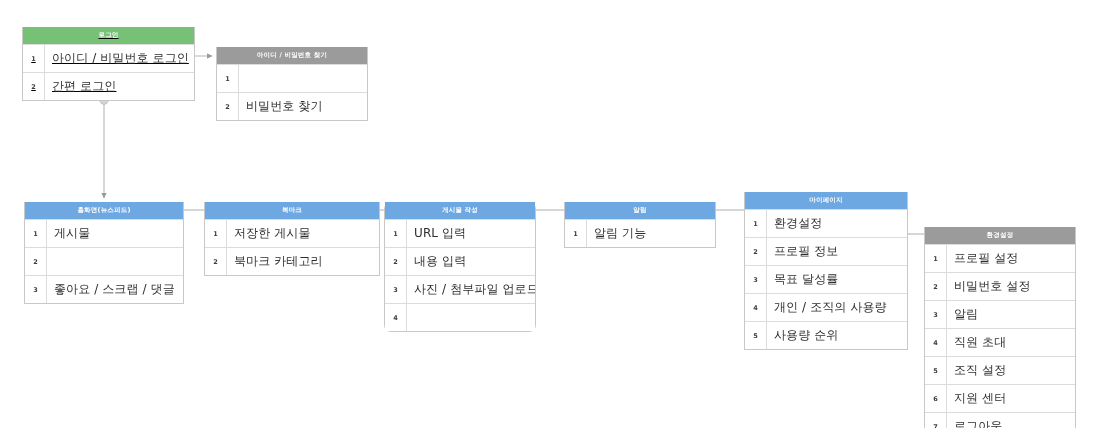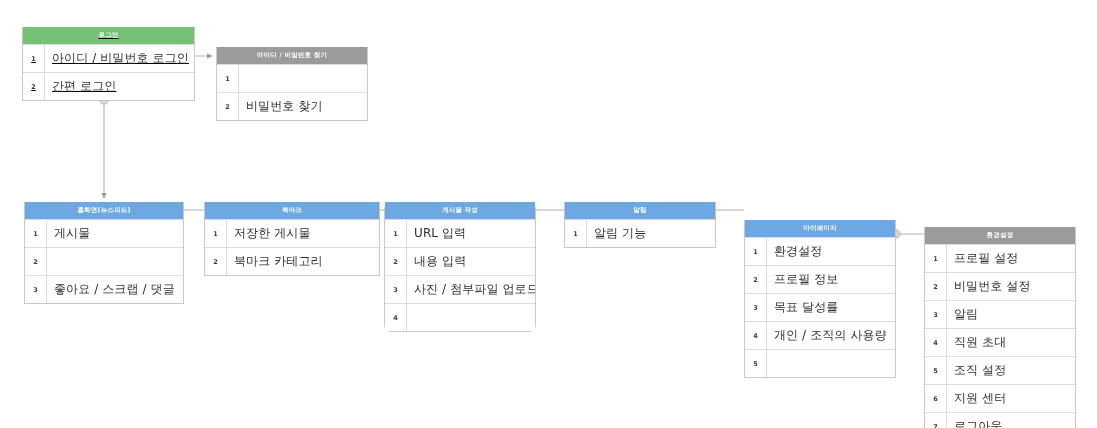--- a/index.html
+++ b/index.html
@@ -206,40 +206,41 @@
   </div>
 
   <div class="card" style="left:564px; top:202px; width:152px;">
     <div class="card-header blue">알림</div>
     <div class="row">
       <div class="row-num">1</div>
       <div class="row-label">알림 기능</div>
     </div>
   </div>
 
-  <div class="card" style="left:744px; top:220px; width:152px;">
+  <div class="card" style="left:744px; top:192px; width:164px;">
     <div class="card-header blue">마이페이지</div>
     <div class="row">
       <div class="row-num">1</div>
       <div class="row-label">환경설정</div>
     </div>
     <div class="row">
       <div class="row-num">2</div>
       <div class="row-label">프로필 정보</div>
     </div>
     <div class="row">
       <div class="row-num">3</div>
       <div class="row-label">목표 달성률</div>
     </div>
     <div class="row">
       <div class="row-num">4</div>
       <div class="row-label">개인 / 조직의 사용량</div>
     </div>
     <div class="row">
       <div class="row-num">5</div>
+      <div class="row-label">사용량 순위</div>
     </div>
   </div>
 
   <div class="card" style="left:924px; top:227px; width:152px;">
     <div class="card-header gray">환경설정</div>
     <div class="row">
       <div class="row-num">1</div>
       <div class="row-label">프로필 설정</div>
     </div>
     <div class="row">

